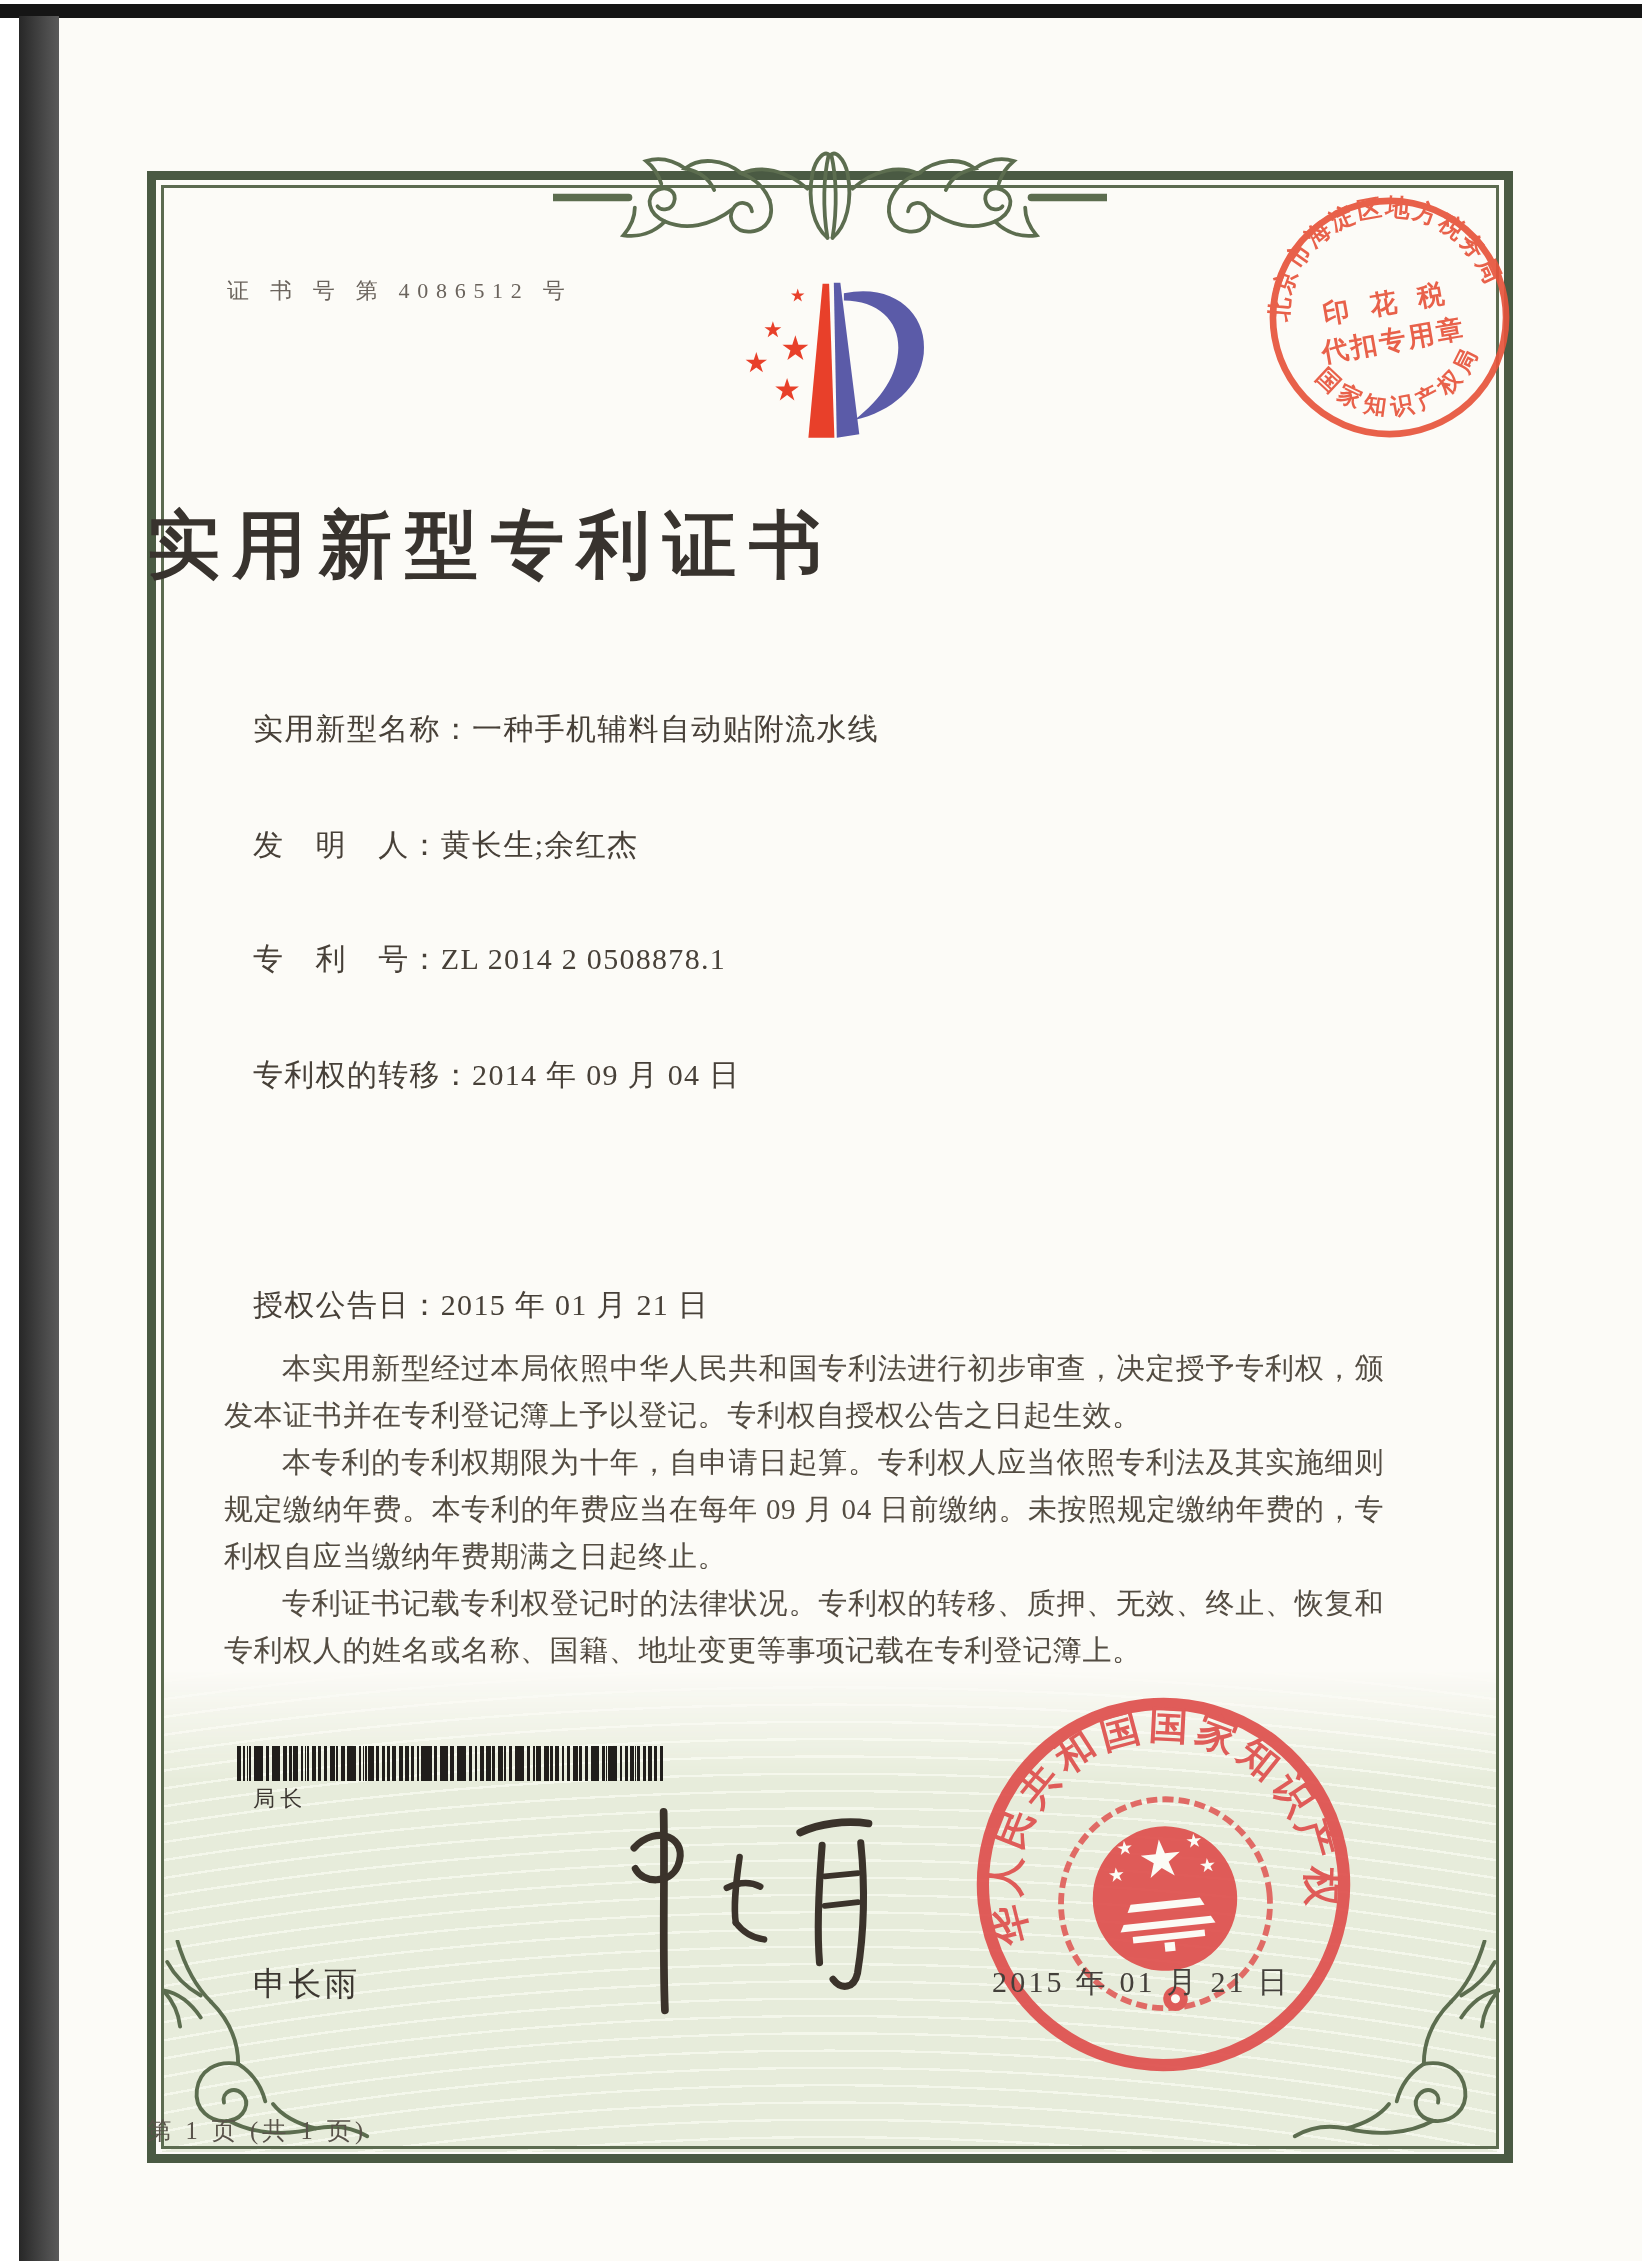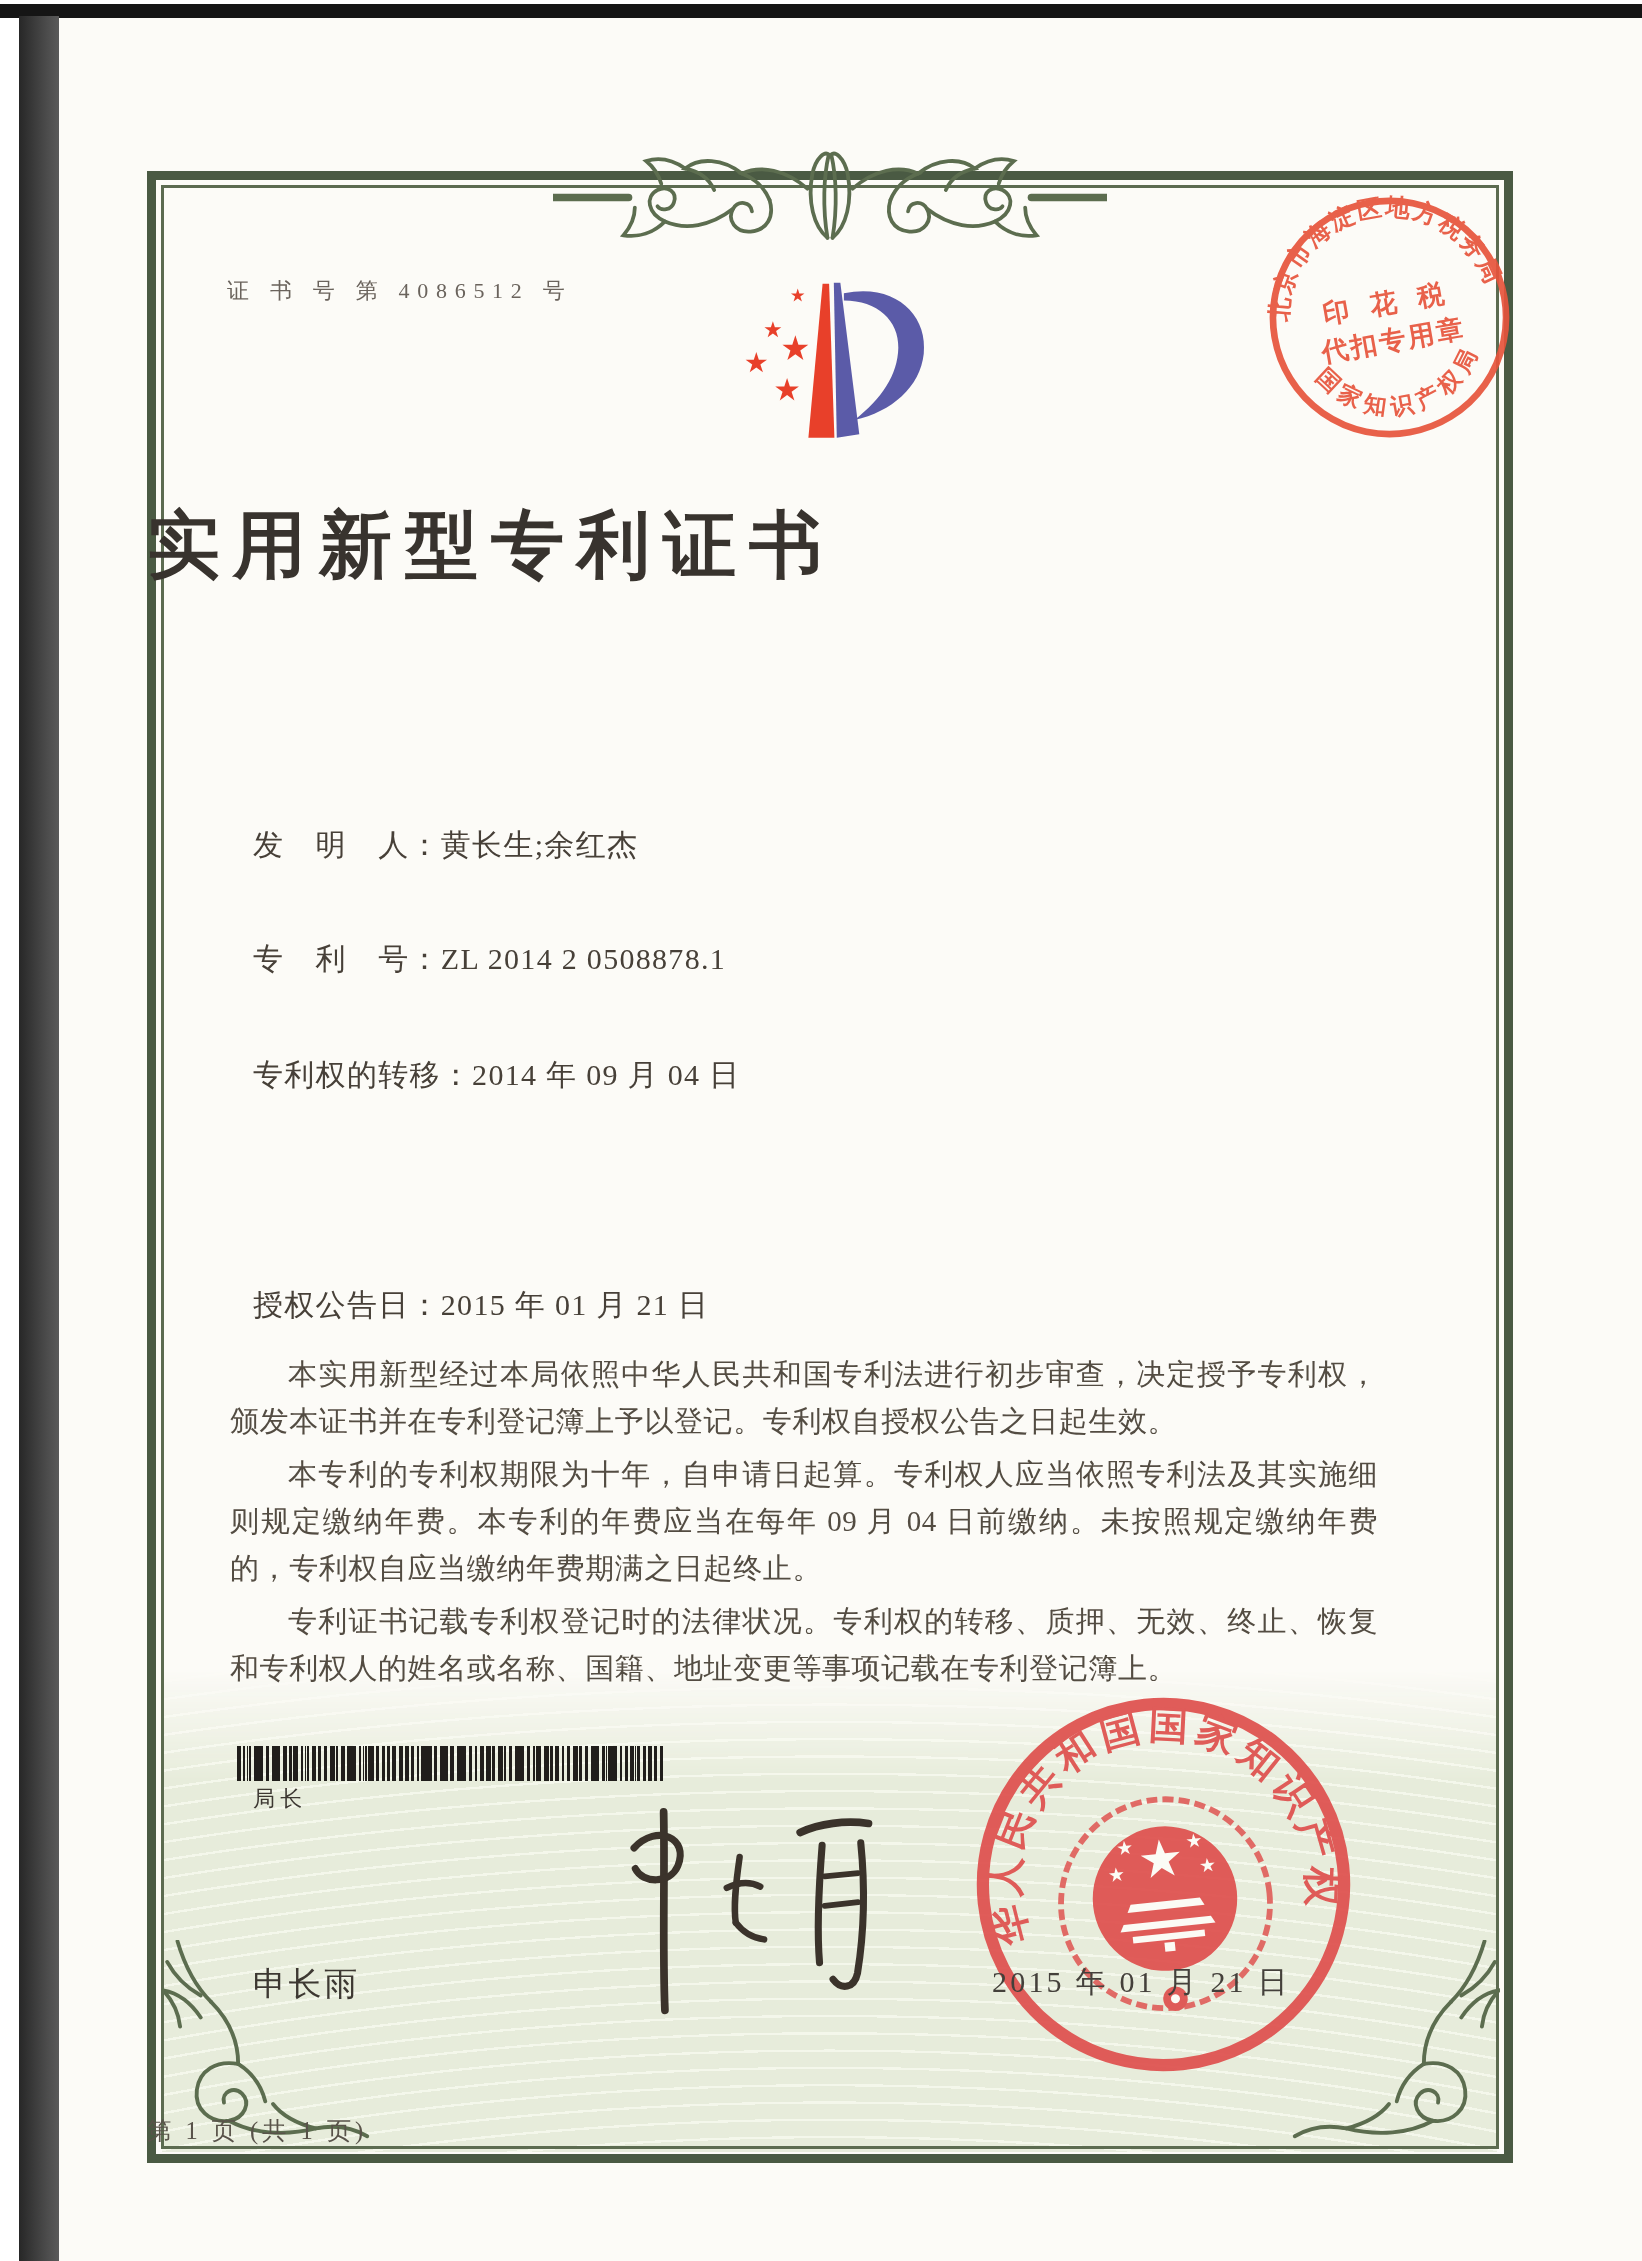--- a/index.html
+++ b/index.html
@@ -23,21 +23,21 @@
             #e7ecdb 0 26px,#f4f7eb 26px 30px);
          -webkit-mask-image:linear-gradient(180deg,transparent 0,#000 110px);
          mask-image:linear-gradient(180deg,transparent 0,#000 110px);}
   
   .cert-no{position:absolute;left:227px;top:276px;font-size:22px;letter-spacing:7.7px;color:#6a635c;z-index:3;}
   .title{position:absolute;left:147px;top:497px;width:1366px;text-align:left;font-size:73px;
          font-weight:600;letter-spacing:13px;color:#38332e;z-index:3;}
   .field{position:absolute;left:253px;font-size:30px;color:#474038;letter-spacing:1.3px;z-index:3;white-space:nowrap;}
   .paras{position:absolute;left:224px;top:1345px;width:1160px;font-size:29px;line-height:47px;
          color:#534c42;letter-spacing:0.6px;text-align:justify;z-index:3;}
-  .paras p{margin:6px;text-indent:58px;}
+  .paras p{margin:0;text-indent:58px;}
   .barcode{position:absolute;left:237px;top:1746px;width:426px;height:35px;z-index:3;
          background-image:
            repeating-linear-gradient(90deg,#201e1b 0 2.6px,transparent 2.6px 5.8px),
            repeating-linear-gradient(90deg,#201e1b 0 1.3px,transparent 1.3px 9.7px),
            repeating-linear-gradient(90deg,#201e1b 0 3.9px,transparent 3.9px 18.7px);}
   .director-title{position:absolute;left:253px;top:1784px;font-size:22px;letter-spacing:5.2px;color:#3d3832;z-index:3;}
   .director-name{position:absolute;left:253px;top:1962px;font-size:33px;letter-spacing:2.6px;color:#3d3832;z-index:3;}
   .sig{position:absolute;left:567px;top:1786px;width:335px;height:245px;z-index:4;}
   .seal{position:absolute;left:970px;top:1691px;width:387px;height:387px;z-index:3;opacity:.94;}
   .issue-date{position:absolute;left:992px;top:1962px;font-size:30px;letter-spacing:3.2px;color:#44403b;z-index:5;}
@@ -131,20 +131,21 @@
       <text font-size="38" font-weight="600" fill="#e7543c" letter-spacing="10">
         <textPath href="#taxBot" startOffset="50%" text-anchor="middle">国家知识产权局</textPath>
       </text>
       <text x="215" y="206" text-anchor="middle" font-size="44" font-weight="600" fill="#e7543c" letter-spacing="12">印 花 税</text>
       <text x="215" y="268" text-anchor="middle" font-size="44" font-weight="600" fill="#e7543c" letter-spacing="4">代扣专用章</text>
     </g>
   </svg>
 
   <div class="title">实用新型专利证书</div>
 
+  <div class="field" style="top:709px"><span>实用新型名称：</span><span>一种手机辅料自动贴附流水线</span></div>
   <div class="field" style="top:825px"><span>发　明　人：</span><span>黄长生;余红杰</span></div>
   <div class="field" style="top:939px"><span>专　利　号：</span><span>ZL 2014 2 0508878.1</span></div>
   <div class="field" style="top:1055px"><span>专利权的转移：</span><span>2014 年 09 月 04 日</span></div>
   <div class="field" style="top:1285px"><span>授权公告日：</span><span>2015 年 01 月 21 日</span></div>
 
   <div class="paras">
     <p>本实用新型经过本局依照中华人民共和国专利法进行初步审查，决定授予专利权，颁发本证书并在专利登记簿上予以登记。专利权自授权公告之日起生效。</p>
     <p>本专利的专利权期限为十年，自申请日起算。专利权人应当依照专利法及其实施细则规定缴纳年费。本专利的年费应当在每年 09 月 04 日前缴纳。未按照规定缴纳年费的，专利权自应当缴纳年费期满之日起终止。</p>
     <p>专利证书记载专利权登记时的法律状况。专利权的转移、质押、无效、终止、恢复和专利权人的姓名或名称、国籍、地址变更等事项记载在专利登记簿上。</p>
   </div>

